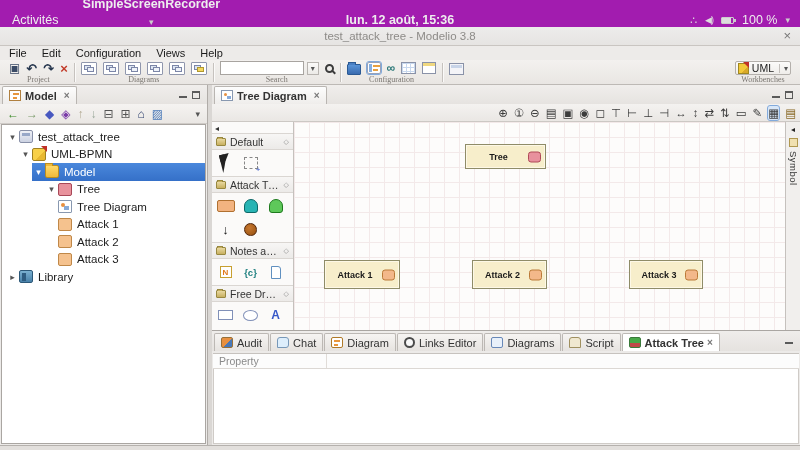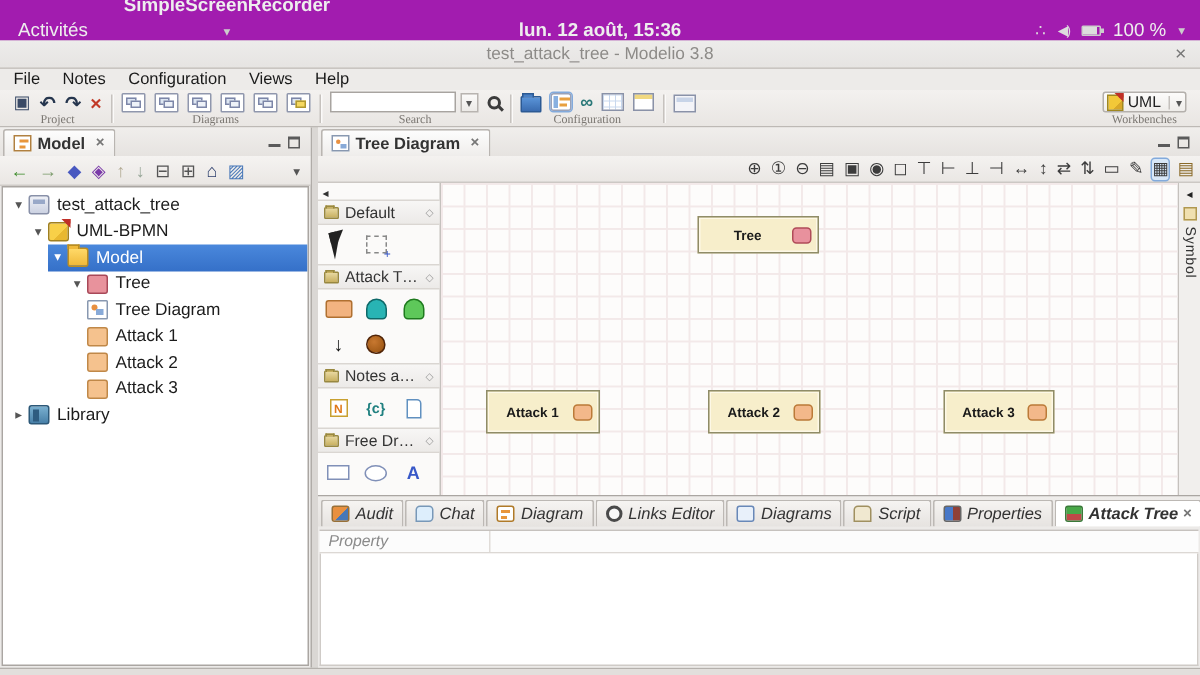--- a/index.html
+++ b/index.html
@@ -145,21 +145,21 @@
   .cnode-chip { position:absolute; right:4px; top:50%; transform:translateY(-50%); width:13px; height:11px; border-radius:3px; }
   .chip-pink { background:#e8919d; border:1px solid #b04b58; }
   .chip-orange { background:#f3b88a; border:1px solid #bb7a38; }
 
   .symbol-strip { width:15px; background:#f1efed; border-left:1px solid #c5c1bd; display:flex; flex-direction:column; align-items:center; padding-top:3px; gap:4px; }
   .strip-arrow { font-size:8px; color:#222; }
   .strip-icon { width:9px; height:9px; background:#f0e0b0; border:1px solid #b09850; }
   .symbol-label { writing-mode:vertical-rl; font-size:9.5px; color:#333; letter-spacing:0.5px; }
 
   
-  .bottom-panel { height:115px; border-top:1px solid #aaa6a2; display:flex; flex-direction:column; background:#eceae8;font-style:italic; }
+  .bottom-panel { height:115px; border-top:1px solid #aaa6a2; display:flex; flex-direction:column; background:#eceae8; }
   .btabbar { height:20px; display:flex; align-items:flex-end; padding:1px 2px 0; gap:1px; background:linear-gradient(#efedeb,#e5e2df); }
   .btab { display:flex; align-items:center; height:18px; padding:0 6px; font-size:11px; color:#333; background:linear-gradient(#f6f4f2,#e6e3e0); border:1px solid #bcb8b4; border-bottom:none; border-radius:2px 2px 0 0; white-space:nowrap; cursor:default; }
   .btab.active { background:#fff; font-weight:bold; }
   .bticon { width:12px; height:11px; margin-right:4px; border-radius:2px; flex:none; }
   .bticon-audit { background:linear-gradient(135deg,#e89040 55%,#4878b8 55%); border:1px solid #987038; }
   .bticon-chat { background:#ddeefc; border:1px solid #7898b8; border-radius:3px 3px 3px 0; }
   .bticon-outline { background:#fff; border:1px solid #b07a28; background-image:linear-gradient(#e8963c,#e8963c),linear-gradient(#e8963c,#e8963c); background-size:6px 2px,4px 2px; background-position:2px 2px,2px 6px; background-repeat:no-repeat; }
   .bticon-links { background:#f8f8f8; border:2px solid #4a4a4a; border-radius:50%; width:11px; height:11px; }
   .bticon-diagrams { background:#e8f0fa; border:1px solid #6888b8; }
   .bticon-script { background:#f0e8d0; border:1px solid #a09060; border-radius:3px 3px 0 0; }
@@ -194,21 +194,21 @@
     </span>
   </div>
 
   <div class="titlebar" data-name="window-titlebar">
     <span data-name="window-title">test_attack_tree - Modelio 3.8</span>
     <span class="tb-close" data-name="close-window-button">×</span>
   </div>
 
   <div class="menubar" data-name="menubar">
       <span class="menu-item" data-name="menu-item-file">File</span>
-      <span class="menu-item" data-name="menu-item-edit">Notes</span>
+      <span class="menu-item" data-name="menu-item-edit">Edit</span>
       <span class="menu-item" data-name="menu-item-configuration">Configuration</span>
       <span class="menu-item" data-name="menu-item-views">Views</span>
       <span class="menu-item" data-name="menu-item-help">Help</span>
     </div>
 
   <div class="toolbar" data-name="main-toolbar">
     <div class="tgroup" data-name="project-group">
       <div class="ticons" data-name="project-group-icons">
           <span class="tbicon" data-name="save-icon">▣</span>
           <span class="tbicon" data-name="undo-icon">↶</span>
@@ -495,24 +495,20 @@
                 <span data-name="tab-label">Links Editor</span>
               </div>
               <div class="btab" data-name="tab-diagrams">
                 <span class="bticon bticon-diagrams" data-name="diagrams-icon"></span>
                 <span data-name="tab-label">Diagrams</span>
               </div>
               <div class="btab" data-name="tab-script">
                 <span class="bticon bticon-script" data-name="script-icon"></span>
                 <span data-name="tab-label">Script</span>
               </div>
-              <div class="btab" data-name="tab-properties">
-                <span class="bticon bticon-properties" data-name="properties-icon"></span>
-                <span data-name="tab-label">Properties</span>
-              </div>
               <div class="btab active" data-name="tab-attack-tree">
                 <span class="bticon bticon-attack-tree" data-name="attack-tree-icon"></span>
                 <span data-name="tab-label">Attack Tree</span>
                 <span class="tab-close" data-name="close-icon">×</span>
               </div>
             </div>
           <span class="mm">
             <span class="mm-min" data-name="minimize-bottom-panel-button"></span>
 
           </span>

